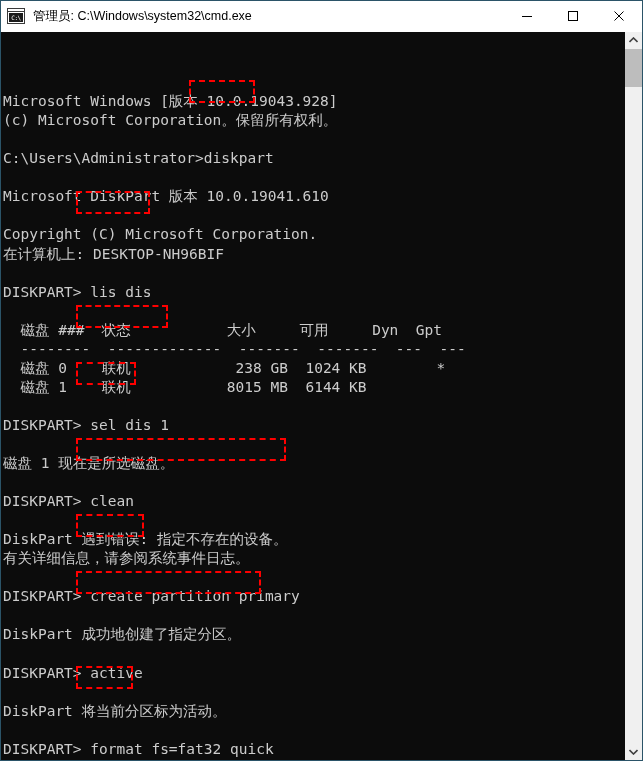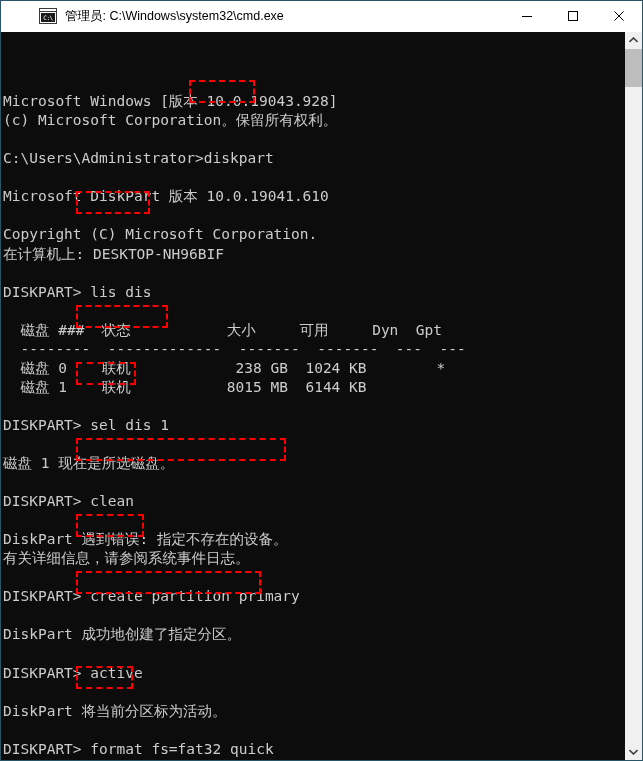--- a/index.html
+++ b/index.html
@@ -28,21 +28,20 @@
 
   
   #title-bar {
     height: 30px;
     min-height: 30px;
     background: #ffffff;
     display: flex;
     align-items: center;
     position: relative;
     border-bottom: 1px solid #ffffff;
-    padding-left: 32px;
   }
   #app-icon {
     width: 18px;
     height: 16px;
     margin-left: 6px;
     margin-right: 8px;
     position: relative;
     flex: 0 0 auto;
   }
   #app-icon .ic-frame {

